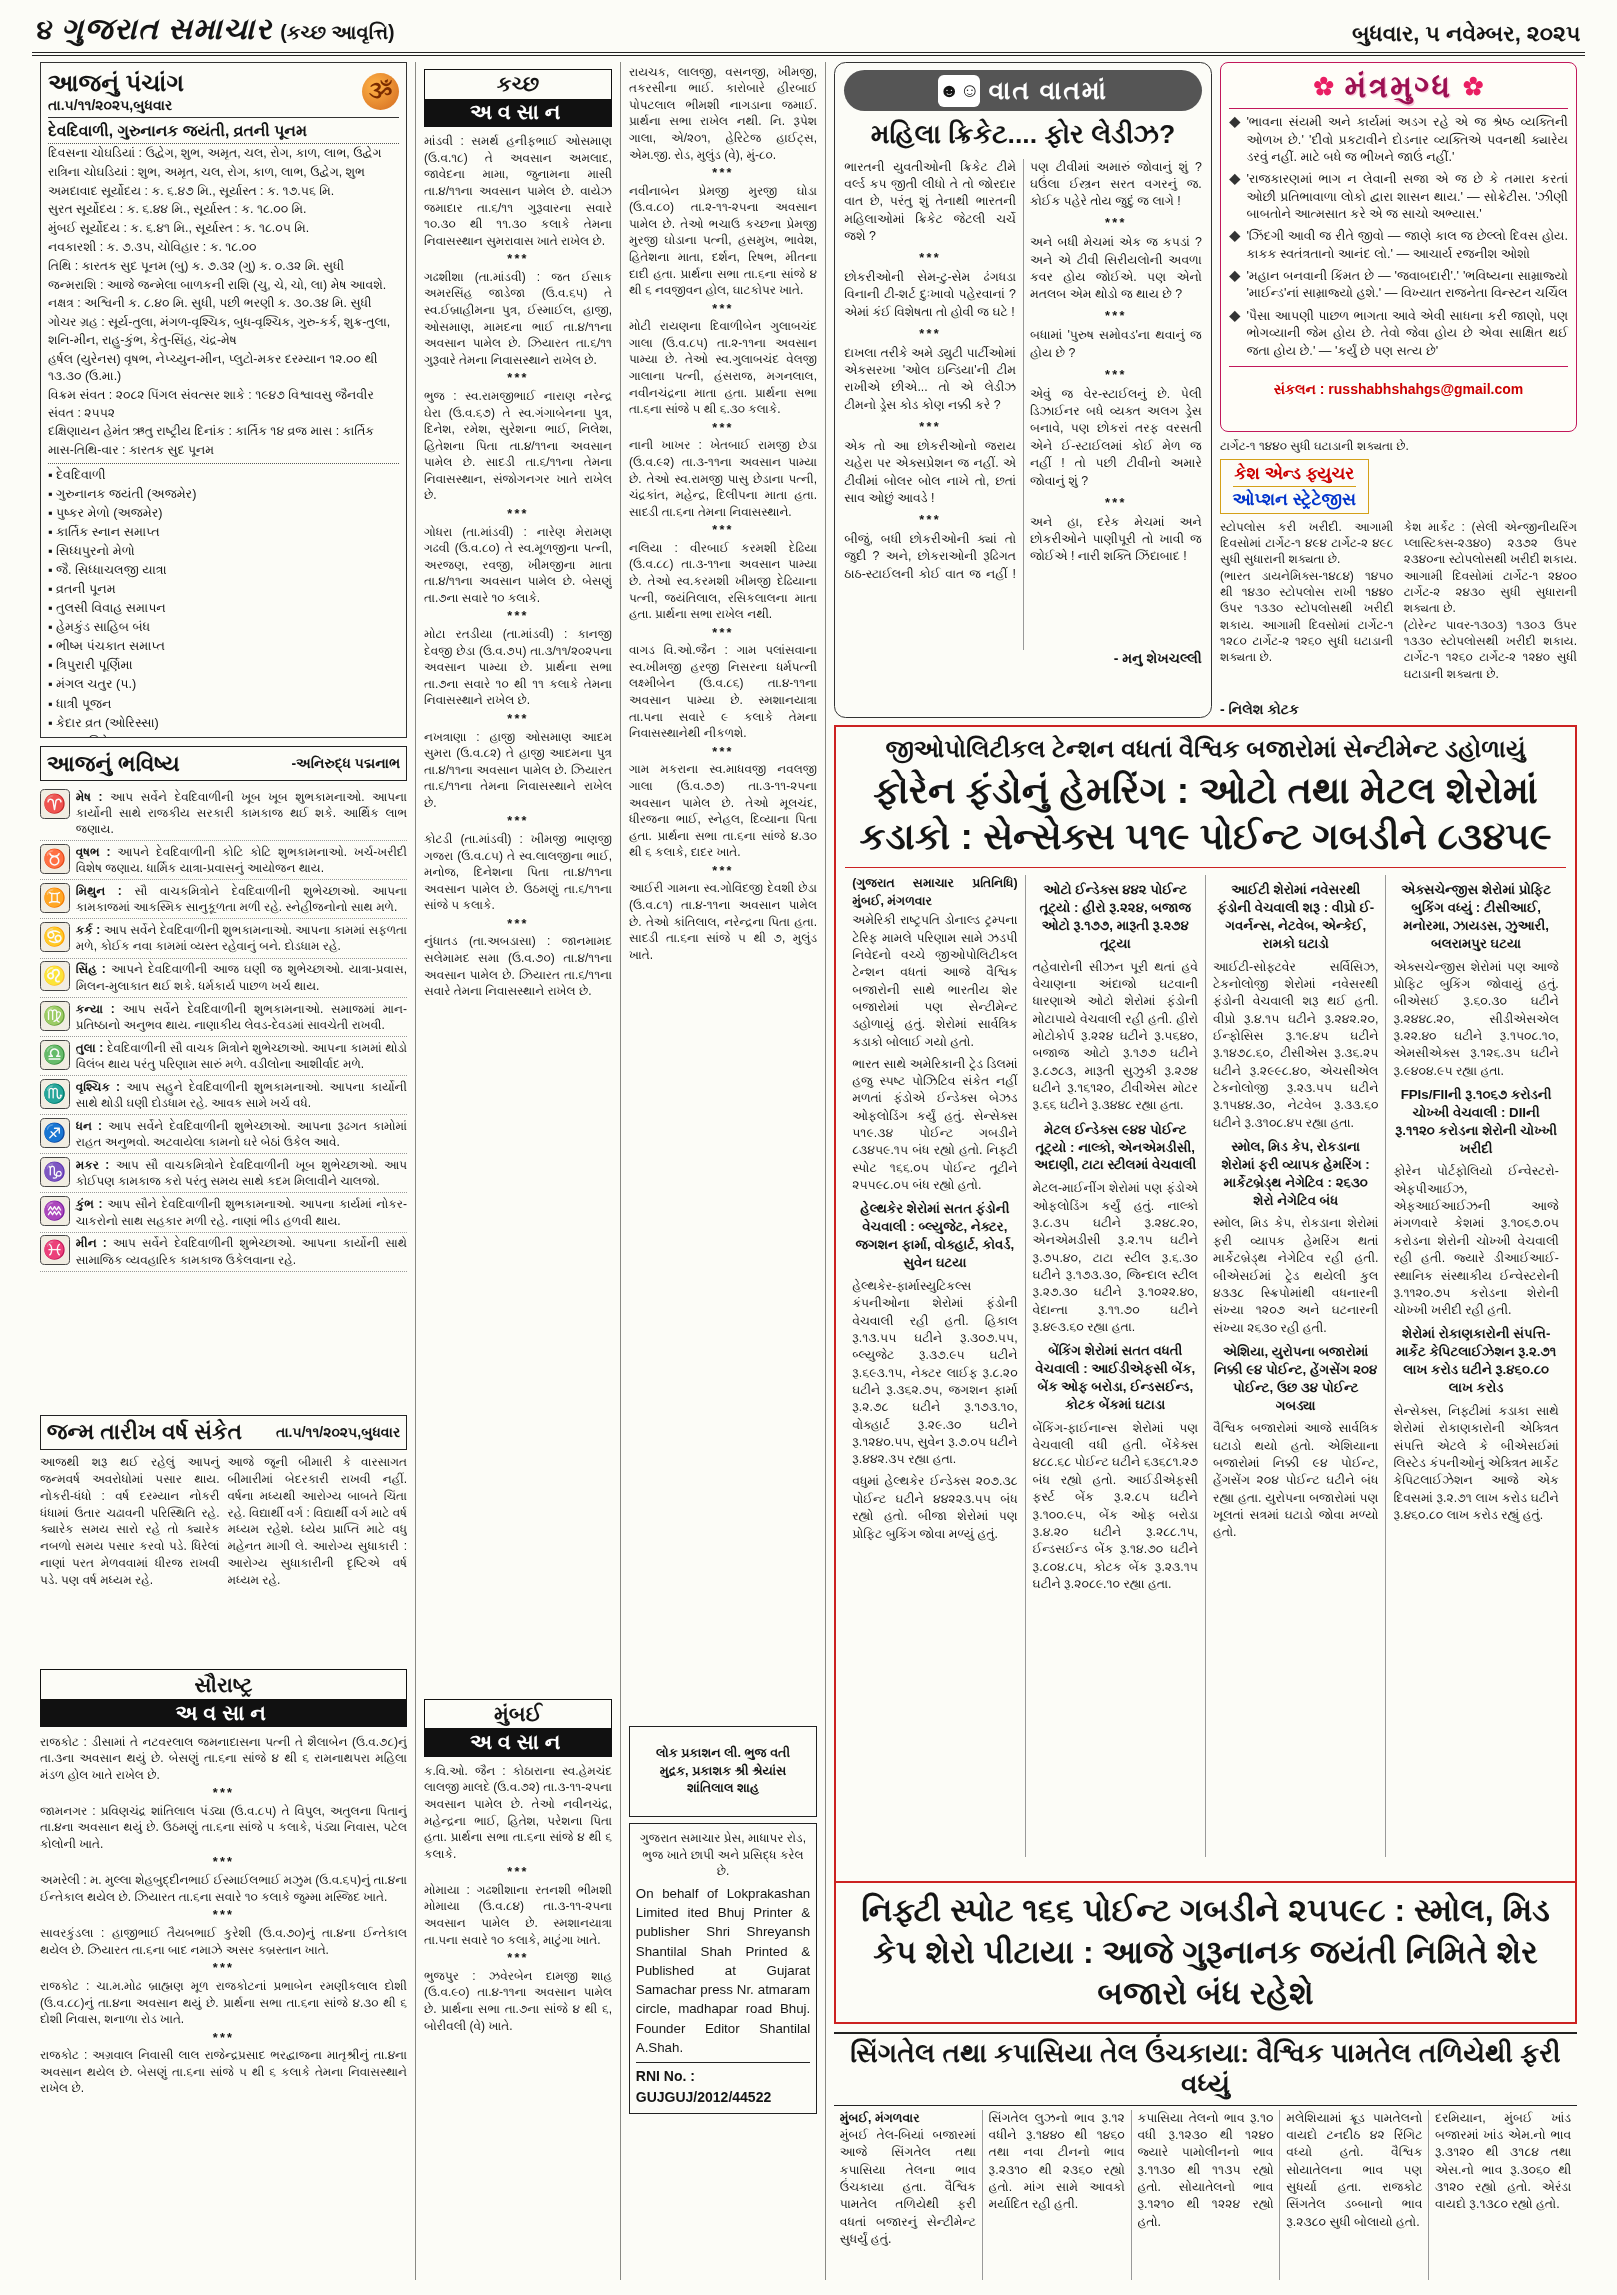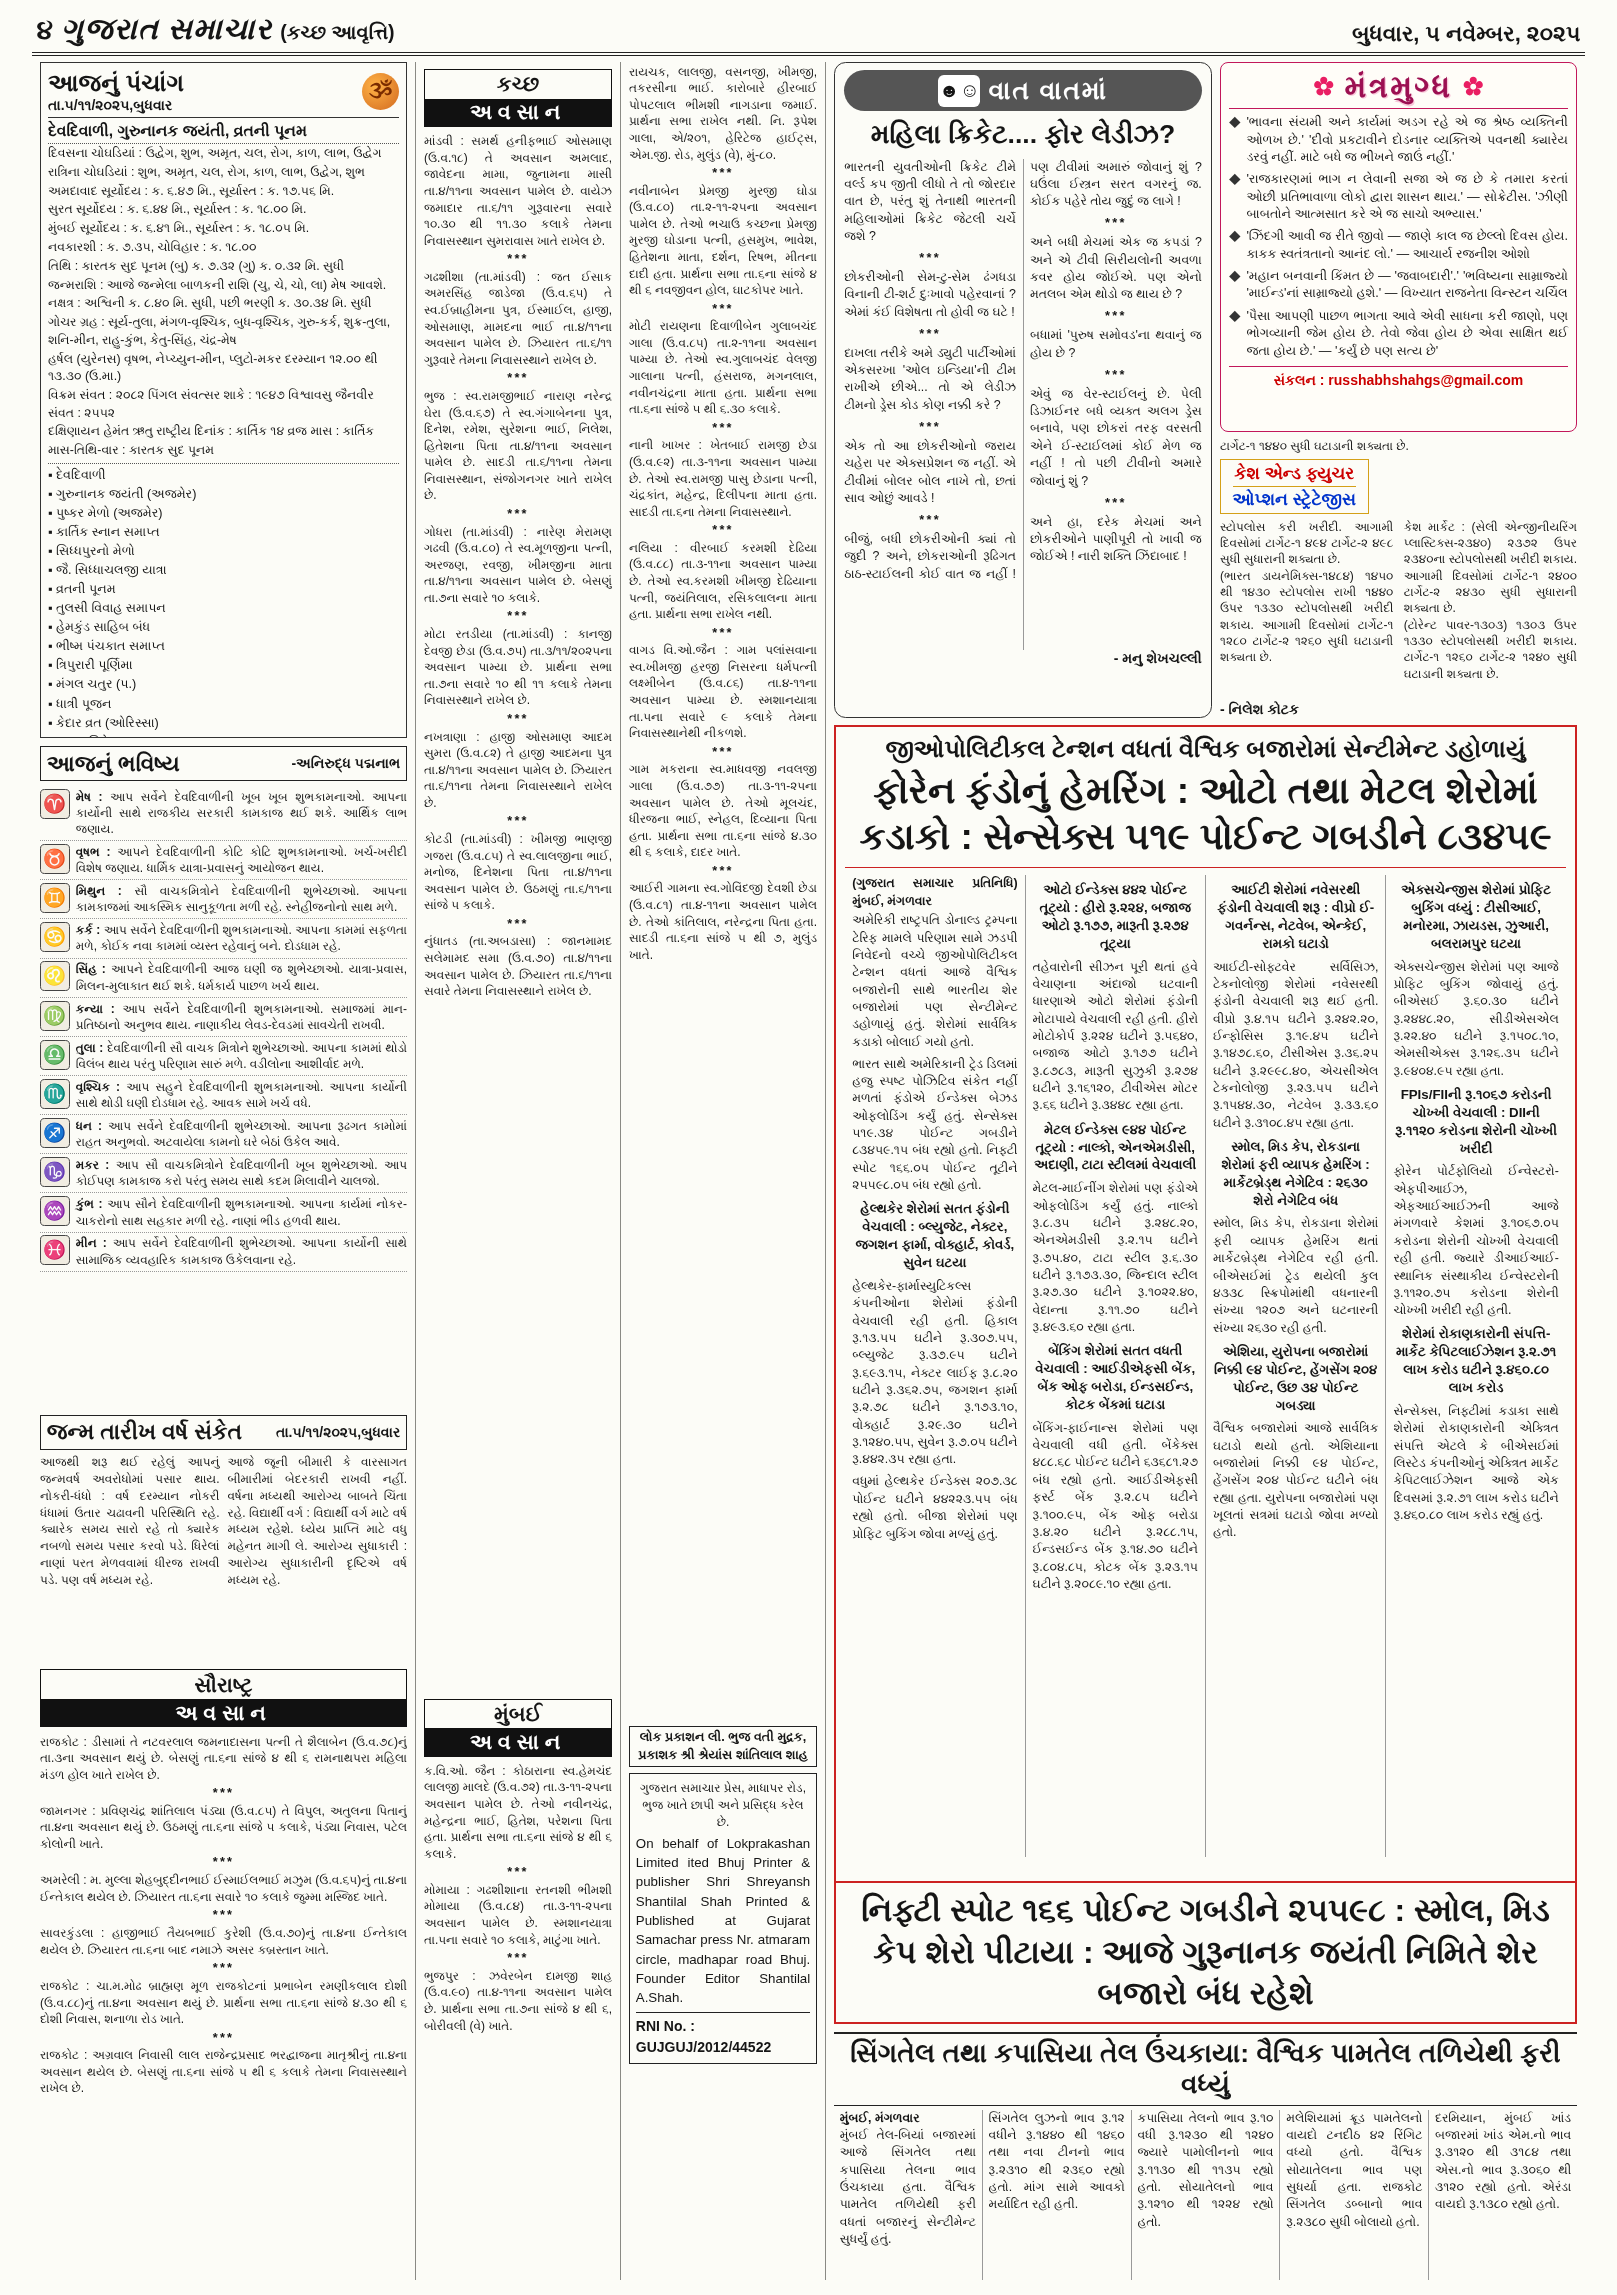--- a/index.html
+++ b/index.html
@@ -55,21 +55,21 @@
   .av-head .l2 { font-size:21px; font-weight:bold; background:#111; color:#fff; letter-spacing:5.8px; padding:1.7px 0; }
   .obit { font-size:12px; line-height:1.38; text-align:justify; padding:1.7px 0; }
   .obit .pl { font-weight:normal; }
   .star { text-align:center; font-weight:bold; font-size:12.7px; letter-spacing:2.3px; padding:1.2px 0; }
   #sa-entries { overflow:hidden; }
   #ku-entries { height:1560px; overflow:hidden; }
   #mu-entries { height:358px; overflow:hidden; }
   #c3-paras { height:1658px; overflow:hidden; }
 
   
-  .notice { border:1.7px solid #222; text-align:center; font-size:12.7px; font-weight:bold; padding:2px; margin:5.8px 0; line-height:1.4; }
+  .notice { border:1.7px solid #222; text-align:center; font-size:12.7px; font-weight:bold; padding:18px; margin:5.8px 0; line-height:1.4; }
   .pub-box { border:1.7px solid #222; padding:5.8px; font-size:13.3px; line-height:1.45; }
   .pub-g { font-size:12px; line-height:1.4; margin-bottom:3.5px; text-align:center; }
   .rni { border-top:1.7px solid #222; margin-top:4.6px; padding-top:3.5px; font-weight:bold; font-size:14px; }
 
   
   .topRow { display:flex; height:656px; min-height:656px; }
   .vaat { width:378px; min-width:378px; border:1.7px solid #333; border-radius:11.6px; padding:7px 9.2px; margin-right:8px; overflow:hidden; }
   .vaat-head { display:flex; align-items:center; gap:8px; justify-content:center; background:#555; border-radius:23px; padding:4.6px 10.4px; }
   .vaat-title { color:#fff; font-size:25.4px; font-weight:bold; letter-spacing:1.7px; }
   .faces { width:42px; height:32px; background:#fff; border-radius:5.8px; display:flex; align-items:center; justify-content:center; font-size:19.6px; }
@@ -78,21 +78,21 @@
   .vaat-p { margin-bottom:3.5px; }
   .vaat-sign { text-align:right; font-weight:bold; font-size:14px; }
 
   .rtStack { flex:1; display:flex; flex-direction:column; overflow:hidden; }
   .mantra { border:1.7px solid #c2185b; border-radius:8px; padding:5.8px 8px; height:370px; overflow:hidden; background:#fffdf8; }
   .mantra-head { display:flex; align-items:center; justify-content:center; gap:10.4px; border-bottom:1.2px solid #c2185b; padding-bottom:3.5px; }
   .lotus { color:#e91e63; font-size:25.4px; }
   .mantra-title { font-size:31px; font-weight:bold; color:#9c1052; text-shadow:1.2px 1.2px 0 #f8c6d8; letter-spacing:2.3px; }
   .mantra-b { display:flex; gap:5.8px; font-size:12.7px; line-height:1.38; text-align:justify; margin-top:4.6px; }
   .mantra-b .mk { color:#333; font-size:11.6px; }
-  .mantra-mail { margin-top:5.8px; border-top:1.2px solid #c2185b; padding-top:5px; text-align:center; color:#cc0000; font-weight:bold; font-size:14px; }
+  .mantra-mail { margin-top:5.8px; border-top:1.2px solid #c2185b; padding-top:14px; text-align:center; color:#cc0000; font-weight:bold; font-size:14px; }
 
   .cash { flex:1; display:flex; flex-direction:column; overflow:hidden; padding-top:5.8px; }
   .cash-intro { font-size:12px; line-height:1.35; }
   .cash-badge { align-self:flex-start; border:1.7px solid #d4a017; padding:3.5px 11.6px; margin:4.6px 0; text-align:center; }
   .cash-badge .c1 { color:#cc0000; font-size:17.3px; font-weight:bold; }
   .cash-badge .c2 { color:#0033cc; font-size:17.3px; font-weight:bold; border-top:1.2px solid #d4a017; margin-top:2.3px; padding-top:1.2px; }
   .cash-cols { display:flex; gap:10.4px; flex:1; overflow:hidden; }
   .cash-cols > div { flex:1; font-size:12px; line-height:1.36; text-align:justify; }
   .cash-sign { text-align:left; font-weight:bold; font-size:14px; padding-top:2.3px; }
 

